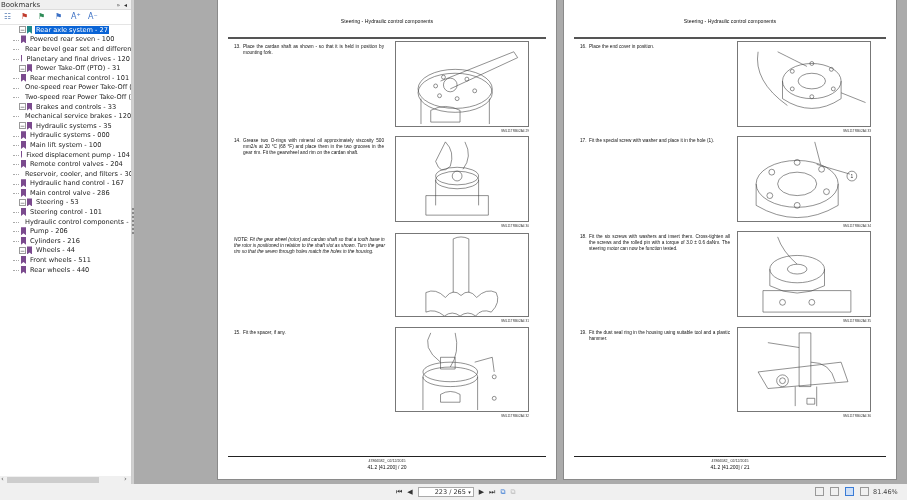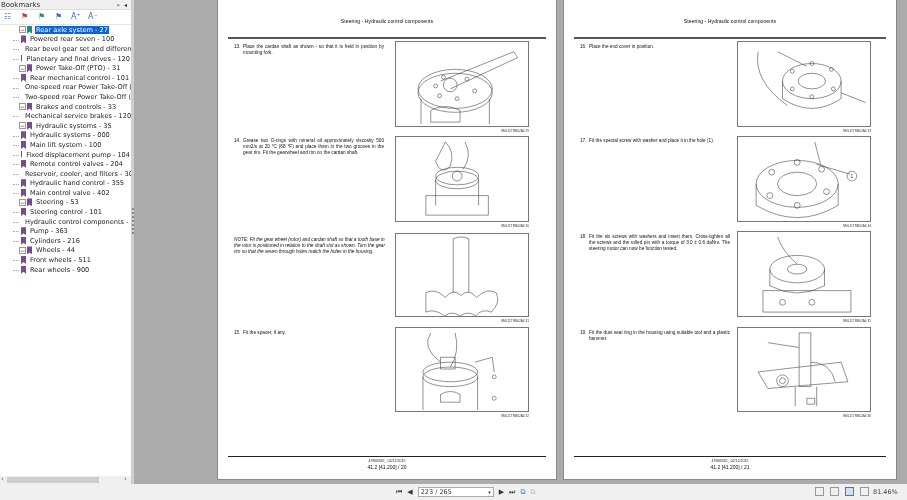--- a/index.html
+++ b/index.html
@@ -45,21 +45,21 @@
   .fig svg { width: 100%; height: 100%; }
   .figcap { position: absolute; font-family: "Liberation Sans", sans-serif; font-size: 3.2px; color: #333; text-align: right; }
   .pg-foot-rule { position: absolute; top: 457px; left: 10px; right: 10px; height: 1px; background: #222; }
   .pg-foot1 { position: absolute; top: 460px; left: 0; right: 0; text-align: center; font-family: "Liberation Sans", sans-serif; font-size: 3.6px; color: #222; }
   .pg-foot2 { position: absolute; top: 465px; left: 0; right: 0; text-align: center; font-family: "Liberation Sans", sans-serif; font-size: 5px; color: #111; }
 
   
   .bottombar { position: absolute; left: 0; top: 484px; width: 907px; height: 16px; background: #f0f0f0; }
   .nav { position: absolute; left: 396px; top: 3px; display: flex; align-items: center; gap: 5px; font-size: 7px; color: #333; }
   .nav .btn { font-size: 7px; line-height: 9px; }
-  .pagebox { width: 76px; height: 10px; border: 1px solid #aaa; background: #fff; font-size: 6.5px; line-height: 8px; padding-left: 2px; position: relative; color: #333; }
+  .pagebox { width: 56px; height: 10px; border: 1px solid #aaa; background: #fff; font-size: 6.5px; line-height: 8px; padding-left: 16px; position: relative; color: #333; }
   .pagebox .dd { position: absolute; right: 2px; top: 0; font-size: 5px; }
   .view-icons { position: absolute; left: 815px; top: 3px; display: flex; gap: 6px; align-items: center; }
   .vicon { width: 9px; height: 9px; border: 1px solid #999; }
   .vicon.active { border-color: #3a7bd5; background: #cfe0f7; }
   .zoom { position: absolute; left: 873px; top: 4px; font-size: 6.5px; color: #444; }
 </style>
 </head>
 <body>
 
 <div class="app">
@@ -154,66 +154,66 @@
           <span class="lbl">Remote control valves - 204</span>
         </div>
         <div class="node l1">
           <span class="hline"></span>
           <span class="bm purple"></span>
           <span class="lbl">Reservoir, cooler, and filters - 300</span>
         </div>
         <div class="node l1">
           <span class="hline"></span>
           <span class="bm purple"></span>
-          <span class="lbl">Hydraulic hand control - 355</span>
-        </div>
-        <div class="node l1">
-          <span class="hline"></span>
-          <span class="bm purple"></span>
-          <span class="lbl">Main control valve - 402</span>
+          <span class="lbl">Hydraulic hand control - 167</span>
+        </div>
+        <div class="node l1">
+          <span class="hline"></span>
+          <span class="bm purple"></span>
+          <span class="lbl">Main control valve - 286</span>
         </div>
         <div class="node l0">
           <span class="toggle">−</span>
           <span class="bm purple"></span>
           <span class="lbl">Steering - 53</span>
         </div>
         <div class="node l1">
           <span class="hline"></span>
           <span class="bm purple"></span>
           <span class="lbl">Steering control - 101</span>
         </div>
         <div class="node l1">
           <span class="hline"></span>
           <span class="bm purple"></span>
           <span class="lbl">Hydraulic control components - 20</span>
         </div>
         <div class="node l1">
           <span class="hline"></span>
           <span class="bm purple"></span>
-          <span class="lbl">Pump - 363</span>
+          <span class="lbl">Pump - 206</span>
         </div>
         <div class="node l1">
           <span class="hline"></span>
           <span class="bm purple"></span>
           <span class="lbl">Cylinders - 216</span>
         </div>
         <div class="node l0">
           <span class="toggle">−</span>
           <span class="bm purple"></span>
           <span class="lbl">Wheels - 44</span>
         </div>
         <div class="node l1">
           <span class="hline"></span>
           <span class="bm purple"></span>
           <span class="lbl">Front wheels - 511</span>
         </div>
         <div class="node l1">
           <span class="hline"></span>
           <span class="bm purple"></span>
-          <span class="lbl">Rear wheels - 900</span>
+          <span class="lbl">Rear wheels - 440</span>
         </div>
       </div>
     <div class="hscroll">
       <span class="arr" style="left:1px">‹</span>
       <div class="thumb"></div>
       <span class="arr" style="left:124px">›</span>
     </div>
   </div>
   <div class="splitter"></div>
   <div class="grip"></div>

